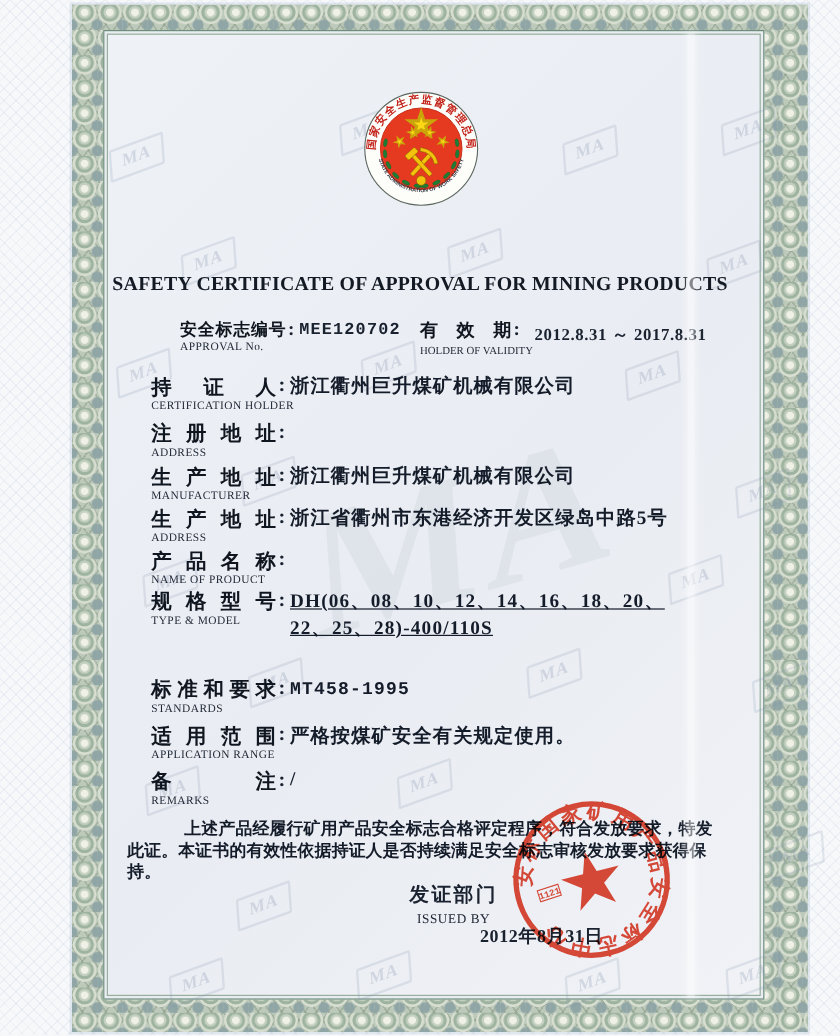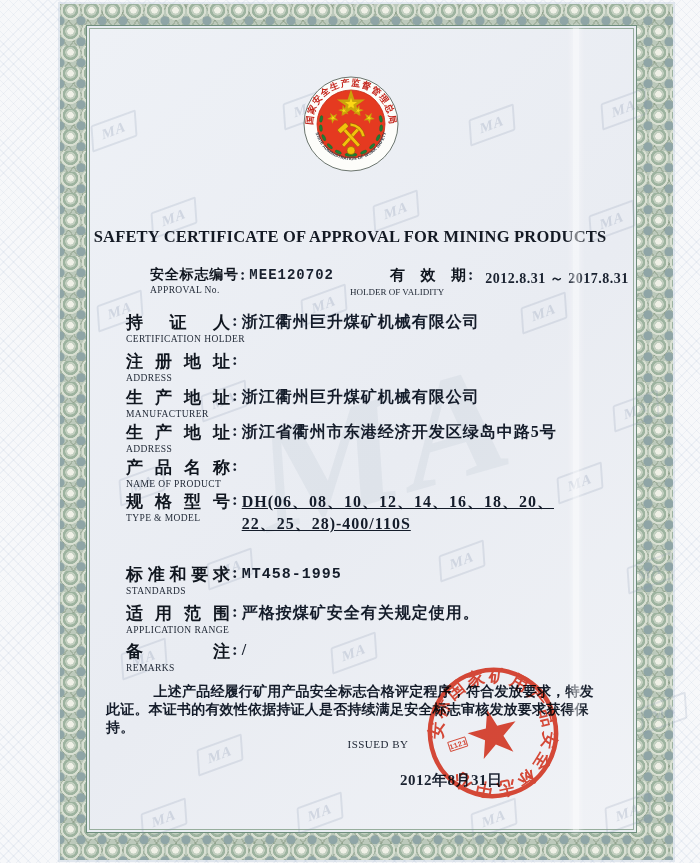--- a/index.html
+++ b/index.html
@@ -68,21 +68,21 @@
   .sub-en{
     position:absolute;left:0;white-space:nowrap;
     font-size:9.5px;font-weight:400;letter-spacing:.4px;color:#232b38;
   }
   
   .approval{position:absolute;left:150px;top:266px;display:flex;align-items:flex-start;}
   .approval .jlbl{width:88px;font-size:14px;}
   .approval .sub-en{top:19px;}
   .approval .val{font:700 14px "Liberation Mono",monospace;letter-spacing:1px;margin-top:1px;}
   .validity{position:absolute;left:350px;top:266px;display:flex;align-items:flex-start;}
-  .validity .jlbl{width:76px;font-size:15px;margin-left:40px;}
+  .validity .jlbl{width:76px;font-size:15px;}
   .validity .sub-en{top:21px;font-size:9px;letter-spacing:0;}
   .validity .val{font-weight:700;font-size:14px;letter-spacing:.5px;margin:4px 0 0 8px;white-space:nowrap;}
   
   .frow{position:absolute;left:126px;display:flex;align-items:flex-start;}
   .frow .jlbl{width:104px;font-size:17px;}
   .frow .colon{font-size:17px;}
   .frow .sub-en{top:23px;}
   .frow .val{font-size:16px;font-weight:600;letter-spacing:1px;padding-top:1px;white-space:nowrap;color:#141c2a;}
   .frow .val.wrap{white-space:normal;width:342px;line-height:1.38;text-decoration:underline;}
   .frow .val.latin{font:700 15px "Liberation Mono",monospace;letter-spacing:1px;padding-top:3px;}
@@ -269,20 +269,21 @@
   <div class="frow r8">
     <span class="jlbl">备注</span>
       <span class="colon">:</span>
     <span class="val">/</span>
     <span class="sub-en">REMARKS</span>
   </div>
 
   <div class="statement">上述产品经履行矿用产品安全标志合格评定程序，符合发放要求，特发此证。本证书的有效性依据持证人是否持续满足安全标志审核发放要求获得保持。</div>
 
   <div class="issued">
+    <div class="cn">发证部门</div>
     <div class="en">ISSUED BY</div>
   </div>
   <div class="issue-date">2012年8月31日</div>
 
   <svg class="seal" width="150" height="150" viewBox="0 0 150 150">
     <defs>
       <path id="sealArc" d="M 75,75 m -51,0 a 51,51 0 1 1 102,0 a 51,51 0 1 1 -102,0"></path>
     </defs>
     <circle cx="75" cy="75" r="63" fill="none" stroke="#e23d28" stroke-width="4.5"></circle>
     <text font-size="17.5" font-weight="700" fill="#e23d28" letter-spacing="3" font-family="'Liberation Serif',serif">

